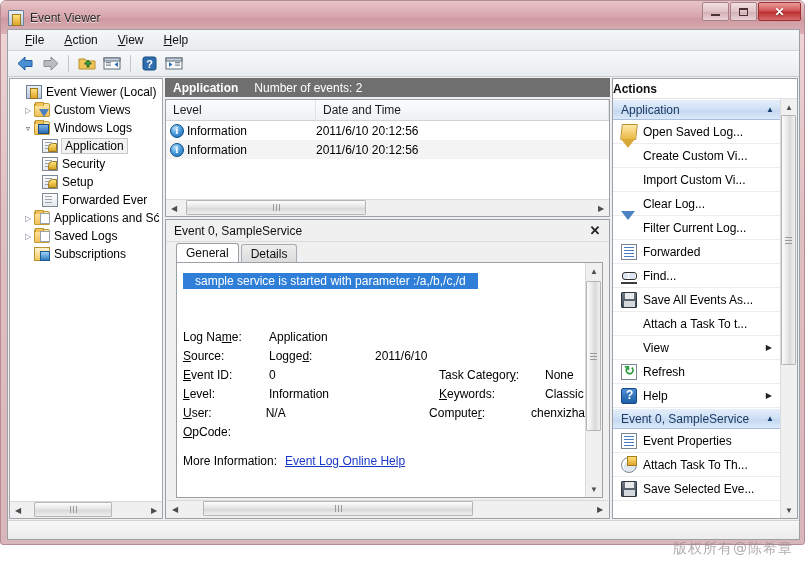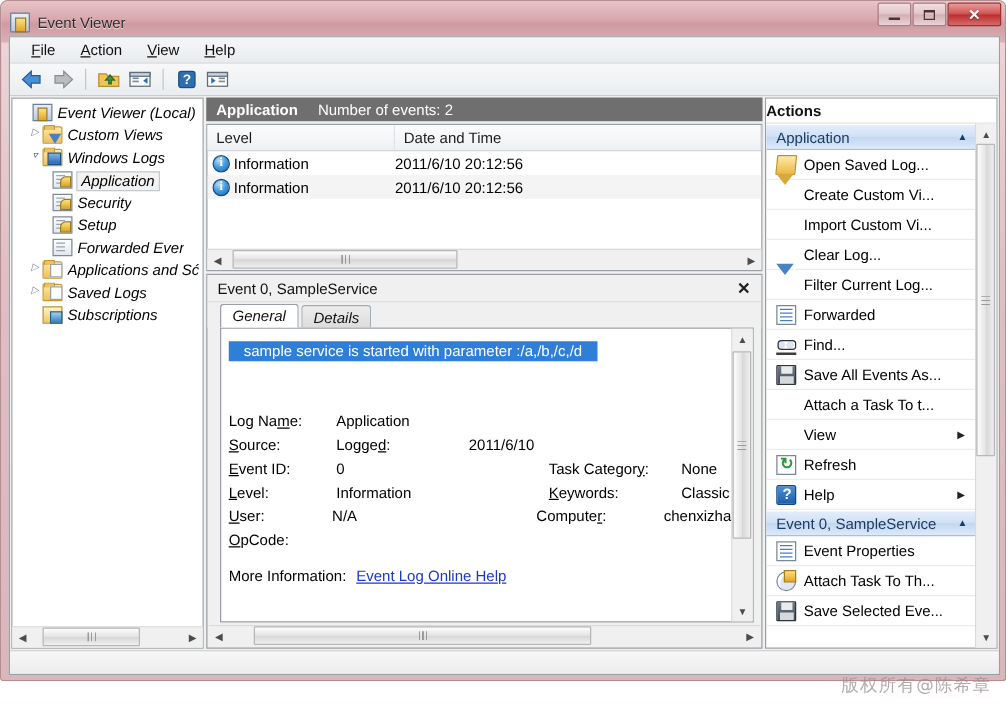--- a/index.html
+++ b/index.html
@@ -136,26 +136,25 @@
     display: flex; flex-direction: column;
     min-height: 0;
   }
   #tree-body {
     flex: 1;
     overflow: hidden;
     padding: 4px 0 0 4px;
     position: relative;
   }
   .tnode {
-    display: flex; align-items: flex-start;
+    display: flex; align-items: center;
     height: 18px;
     white-space: nowrap;
     font-size: 12px;
     color: #000;
-    font-style: italic;
   }
   .tnode .twist {
     width: 12px; flex: 0 0 12px;
     display: flex; align-items: center; justify-content: center;
     color: #808a94; font-size: 8px;
   }
   .tnode .twist.open { color: #3a4750; }
   .ticon { width: 16px; height: 14px; flex: 0 0 16px; margin-right: 4px; position: relative; }
   .tlabel { overflow: hidden; }
   .tnode.selected .tlabel {
@@ -301,21 +300,20 @@
     display: flex; align-items: center; justify-content: center;
     font-size: 13px; font-weight: bold; color: #222;
     line-height: 1;
   }
   #tabstrip {
     height: 20px;
     display: flex; align-items: flex-end;
     padding-left: 10px;
     flex: 0 0 20px;
     background: #f0f0f0;
-    font-style: italic;
   }
   .tab {
     height: 18px;
     padding: 0 9px;
     font-size: 12px;
     display: flex; align-items: center;
     border: 1px solid #a6adb4;
     border-bottom: none;
     border-radius: 3px 3px 0 0;
     background: linear-gradient(180deg,#ededed,#dcdcdc);

